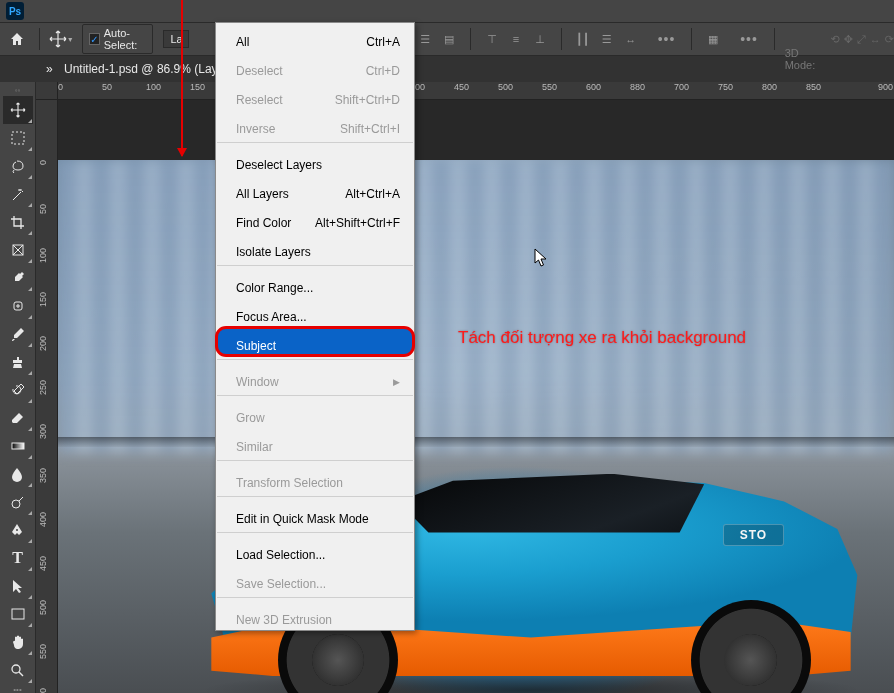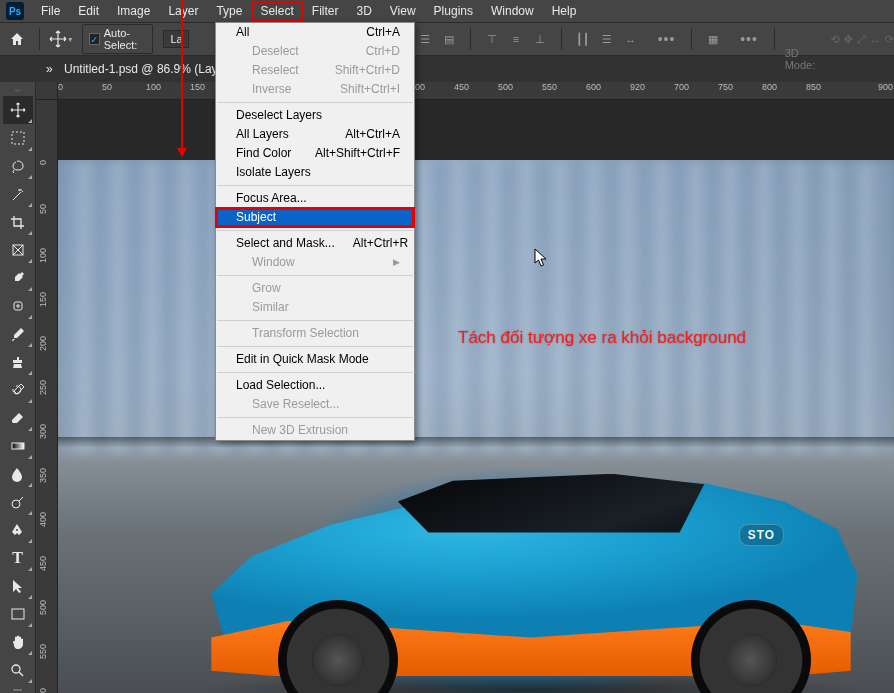--- a/index.html
+++ b/index.html
@@ -86,56 +86,42 @@
 }
 .car-accent {
   position: absolute; left: 2%; bottom: 6%; width: 96%; height: 24%;
   background: linear-gradient(180deg, #ff7a1a 0%, #e65b00 100%);
   clip-path: polygon(0% 30%, 12% 0%, 50% 30%, 88% 0%, 100% 20%, 100% 90%, 90% 100%, 10% 100%, 0% 90%);
 }
 .wheel { position: absolute; width: 120px; height: 120px; border-radius: 50%; background: radial-gradient(circle, #111 0 30%, #333 31% 60%, #0a0a0a 61% 100%); bottom: -30px; }
 .wheel.front { left: 12%; }
 .wheel.rear { right: 8%; }
 .wheel::after { content:""; position:absolute; inset:28%; border-radius:50%; background: radial-gradient(circle, #555, #222); }
-.car-badge { position: absolute; right: 12%; top: 28%; background: rgba(0,0,0,0.2); border: 1px solid rgba(255,255,255,0.25); color: #f5f5f5; font-size: 12px; font-weight: 700; letter-spacing: 1px; padding: 3px 8px; border-radius: 9px; }
+.car-badge { position: absolute; right: 12%; top: 28%; background: rgba(0,0,0,0.2); border: 1px solid rgba(255,255,255,0.25); color: #f5f5f5; font-size: 12px; font-weight: 700; letter-spacing: 1px; padding: 3px 16px; border-radius: 3px; }
 
 .annotation-text { position: absolute; top: 168px; left: 400px; color: #ff1a1a; font-weight: 400; font-size: 17px; text-shadow: 0 0 2px rgba(80,0,0,0.4); }
 .annotation-arrow { position: absolute; top: -4px; left: 181px; width: 2px; height: 160px; background: #e60000; }
 .annotation-arrow::after { content: ""; position: absolute; bottom: -1px; left: -4px; width: 0; height: 0; border-left: 5px solid transparent; border-right: 5px solid transparent; border-top: 9px solid #e60000; }
 
 .dropdown-menu { position: absolute; top: 22px; left: 215px; width: 200px; background: #f0f0f0; color: #000; font-size: 12px; z-index: 100; box-shadow: 2px 2px 6px rgba(0,0,0,0.4); border: 1px solid #8a8a8a; }
-.menu-row { display: flex; justify-content: space-between; align-items: center; padding: 2px 14px 3px 20px; white-space: nowrap; }
-.menu-row.disabled { color: #9a9a9a; margin-left: 16px; }
+.menu-row { display: flex; justify-content: space-between; align-items: center; padding: 12px 14px 3px 20px; white-space: nowrap; }
+.menu-row.disabled { color: #9a9a9a; }
 .menu-row.highlighted { background: #0a63c7; color: #fff; }
-.menu-row.boxed { outline: 3px solid #e60000; outline-offset: -2px; }
+.menu-row.boxed { outline: 3px solid #e60000; outline-offset: -2px; border-radius: 10px; }
 .menu-row .shortcut { color: inherit; margin-left: 18px; }
 .menu-row .submenu-arrow { font-size: 9px; color: inherit; }
 .menu-sep { height: 1px; background: #cfcfcf; margin: 3px 1px; }
 
 .cursor { position: absolute; top: 248px; left: 534px; width: 14px; height: 20px; z-index: 200; pointer-events: none; }
 </style>
 </head>
 <body>
 
 <div class="menubar">
   <div class="ps-icon">Ps</div>
-  <div id="menubar-items" style="display: flex;">
-      <div class="menu-item">File</div>
-      <div class="menu-item">Edit</div>
-      <div class="menu-item">Image</div>
-      <div class="menu-item">Layer</div>
-      <div class="menu-item">Type</div>
-      <div class="menu-item highlighted">Select</div>
-      <div class="menu-item">Filter</div>
-      <div class="menu-item">3D</div>
-      <div class="menu-item">View</div>
-      <div class="menu-item">Plugins</div>
-      <div class="menu-item">Window</div>
-      <div class="menu-item">Help</div>
-    </div>
 </div>
 
 <div class="optionsbar">
   <div class="home-icon">
     <svg width="16" height="16" viewBox="0 0 16 16">
         <path fill="#e8e8e8" d="M8 2 L14 8 L12 8 L12 14 L9 14 L9 10 L7 10 L7 14 L4 14 L4 8 L2 8 Z"></path>
       </svg>
   </div>
   <div class="divider-v"></div>
   <div class="tool-selected">
@@ -351,21 +337,21 @@
         <div class="tick" style="left: 132px;">150</div>
         <div class="tick" style="left: 176px;">200</div>
         <div class="tick" style="left: 220px;">250</div>
         <div class="tick" style="left: 264px;">300</div>
         <div class="tick" style="left: 308px;">350</div>
         <div class="tick" style="left: 352px;">400</div>
         <div class="tick" style="left: 396px;">450</div>
         <div class="tick" style="left: 440px;">500</div>
         <div class="tick" style="left: 484px;">550</div>
         <div class="tick" style="left: 528px;">600</div>
-        <div class="tick" style="left: 572px;">920</div>
+        <div class="tick" style="left: 572px;">880</div>
         <div class="tick" style="left: 616px;">700</div>
         <div class="tick" style="left: 660px;">750</div>
         <div class="tick" style="left: 704px;">800</div>
         <div class="tick" style="left: 748px;">850</div>
         <div class="tick" style="left: 820px;">900</div>
       </div>
     <div class="ruler-v" id="ruler-v">
         <div class="tick" style="top: 60px;">0</div>
         <div class="tick" style="top: 104px;">50</div>
         <div class="tick" style="top: 148px;">100</div>
@@ -423,30 +409,29 @@
     </div>
     <div class="menu-row">
       <span>Find Color</span>
       <span class="shortcut">Alt+Shift+Ctrl+F</span>
     </div>
     <div class="menu-row">
       <span>Isolate Layers</span>
     </div>
     <div class="menu-sep"></div>
     <div class="menu-row">
+      <span>Color Range...</span>
+    </div>
+    <div class="menu-row">
       <span>Focus Area...</span>
     </div>
     <div class="menu-row highlighted boxed">
       <span>Subject</span>
     </div>
     <div class="menu-sep"></div>
-    <div class="menu-row">
-      <span>Select and Mask...</span>
-      <span class="shortcut">Alt+Ctrl+R</span>
-    </div>
     <div class="menu-row disabled">
       <span>Window</span>
       <span class="submenu-arrow">▶</span>
     </div>
     <div class="menu-sep"></div>
     <div class="menu-row disabled">
       <span>Grow</span>
     </div>
     <div class="menu-row disabled">
       <span>Similar</span>
@@ -457,21 +442,21 @@
     </div>
     <div class="menu-sep"></div>
     <div class="menu-row">
       <span>Edit in Quick Mask Mode</span>
     </div>
     <div class="menu-sep"></div>
     <div class="menu-row">
       <span>Load Selection...</span>
     </div>
     <div class="menu-row disabled">
-      <span>Save Reselect...</span>
+      <span>Save Selection...</span>
     </div>
     <div class="menu-sep"></div>
     <div class="menu-row disabled">
       <span>New 3D Extrusion</span>
     </div>
   </div>
 
 <div class="annotation-arrow"></div>
 
 <div class="cursor">

